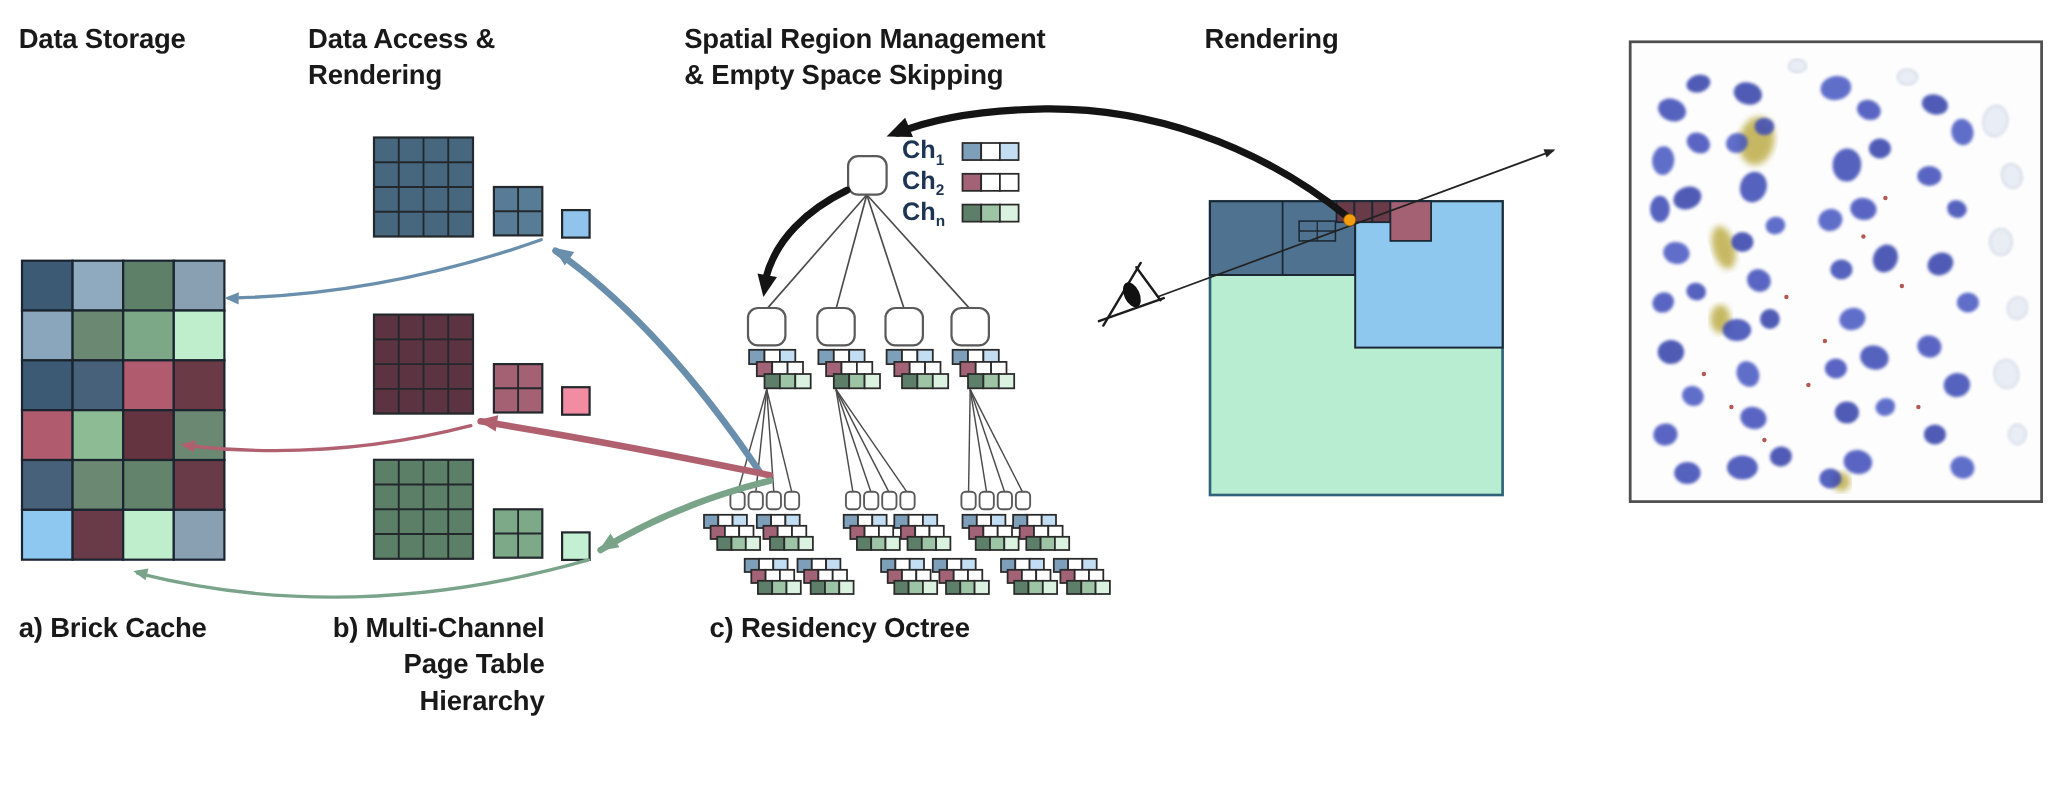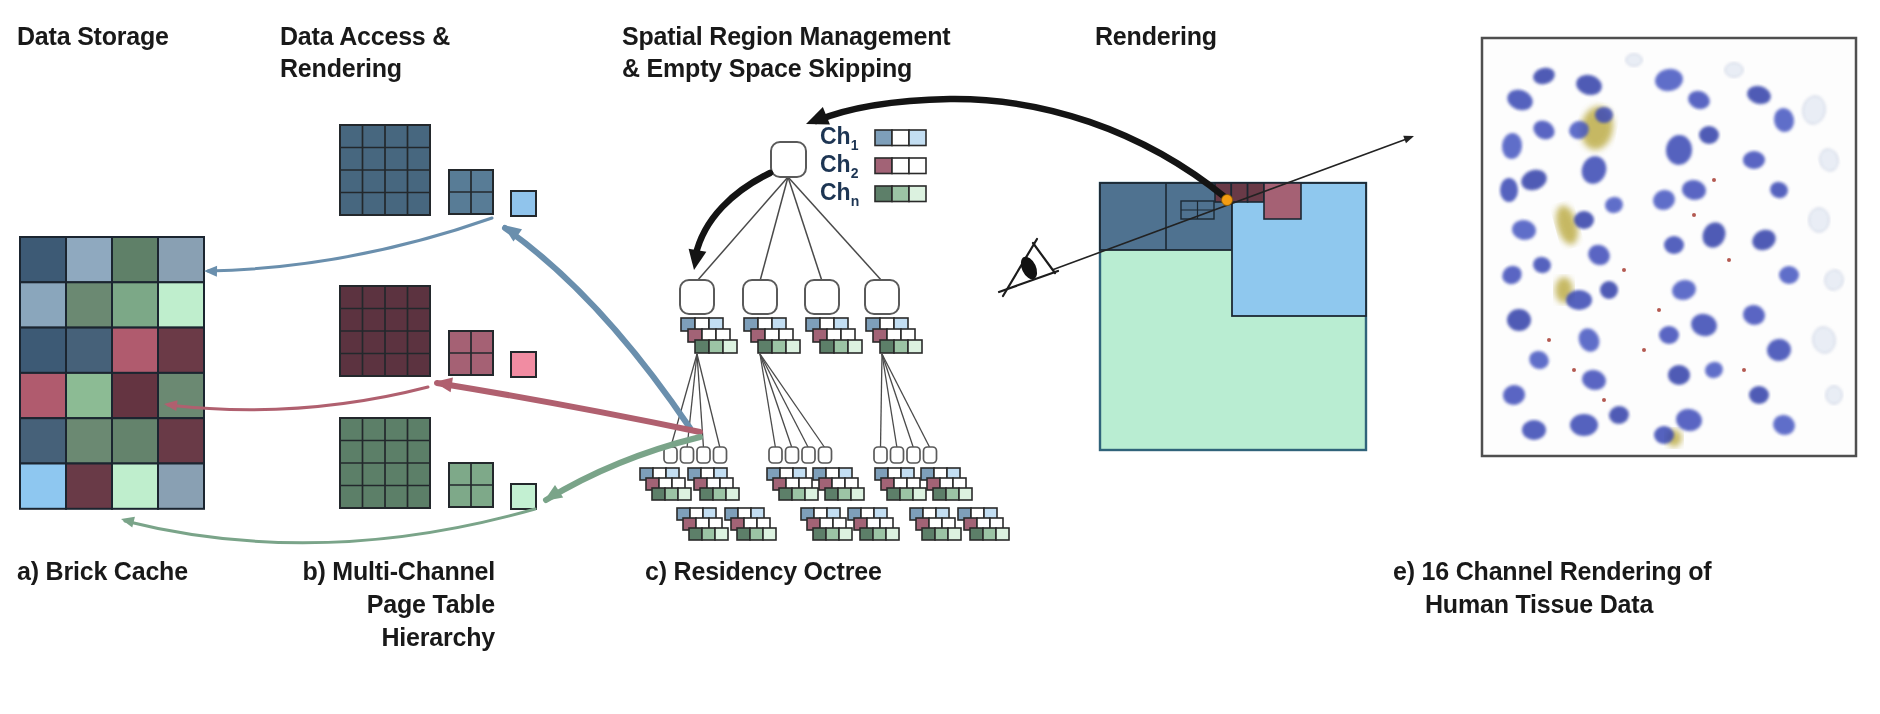--- a/index.html
+++ b/index.html
@@ -477,15 +477,13 @@
     <span>Ch</span><sub>n</sub>
   </div>
 
   <div class="cap" style="left:17px;top:555px">a) Brick Cache</div>
   <div class="cap center" style="left:250px;top:555px;width:245px">
     <div>b) Multi-Channel</div>
     <div>Page Table</div>
     <div>Hierarchy</div>
   </div>
   <div class="cap" style="left:645px;top:555px">c) Residency Octree</div>
-  <div class="cap" style="left:1393px;top:555px">e) 16 Channel Rendering of</div>
-  <div class="cap" style="left:1425px;top:588px">Human Tissue Data</div>
 </div>
 
 </body></html>

